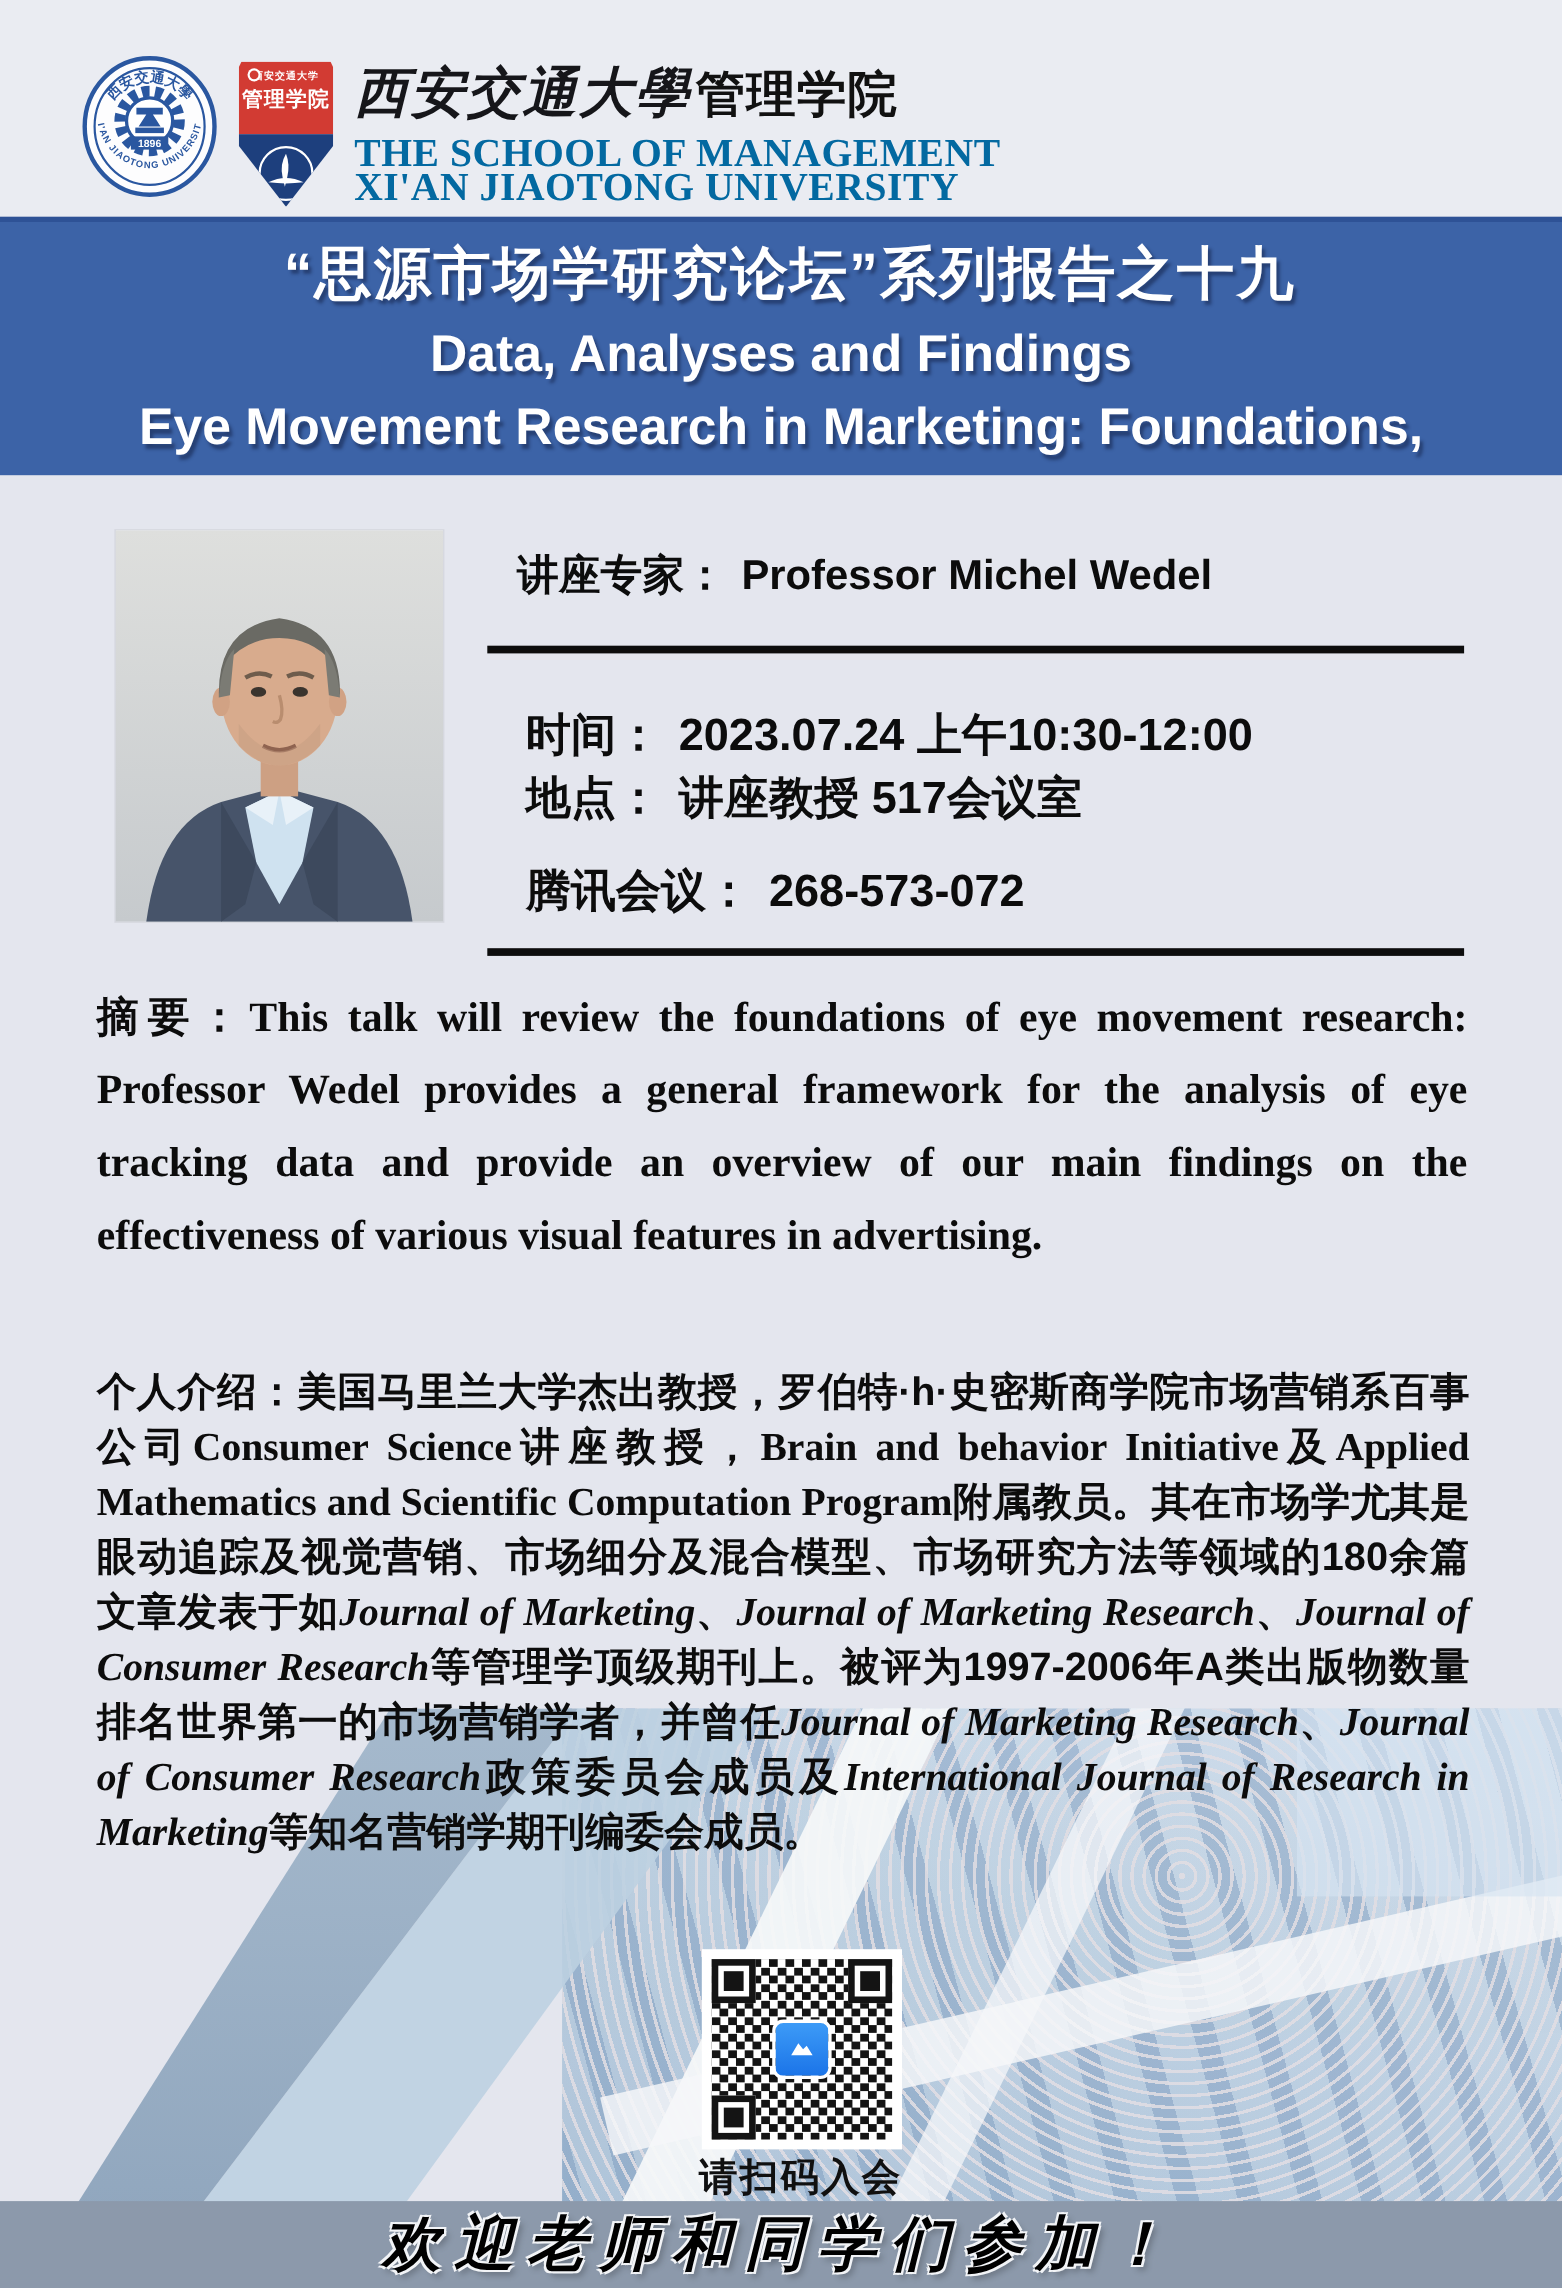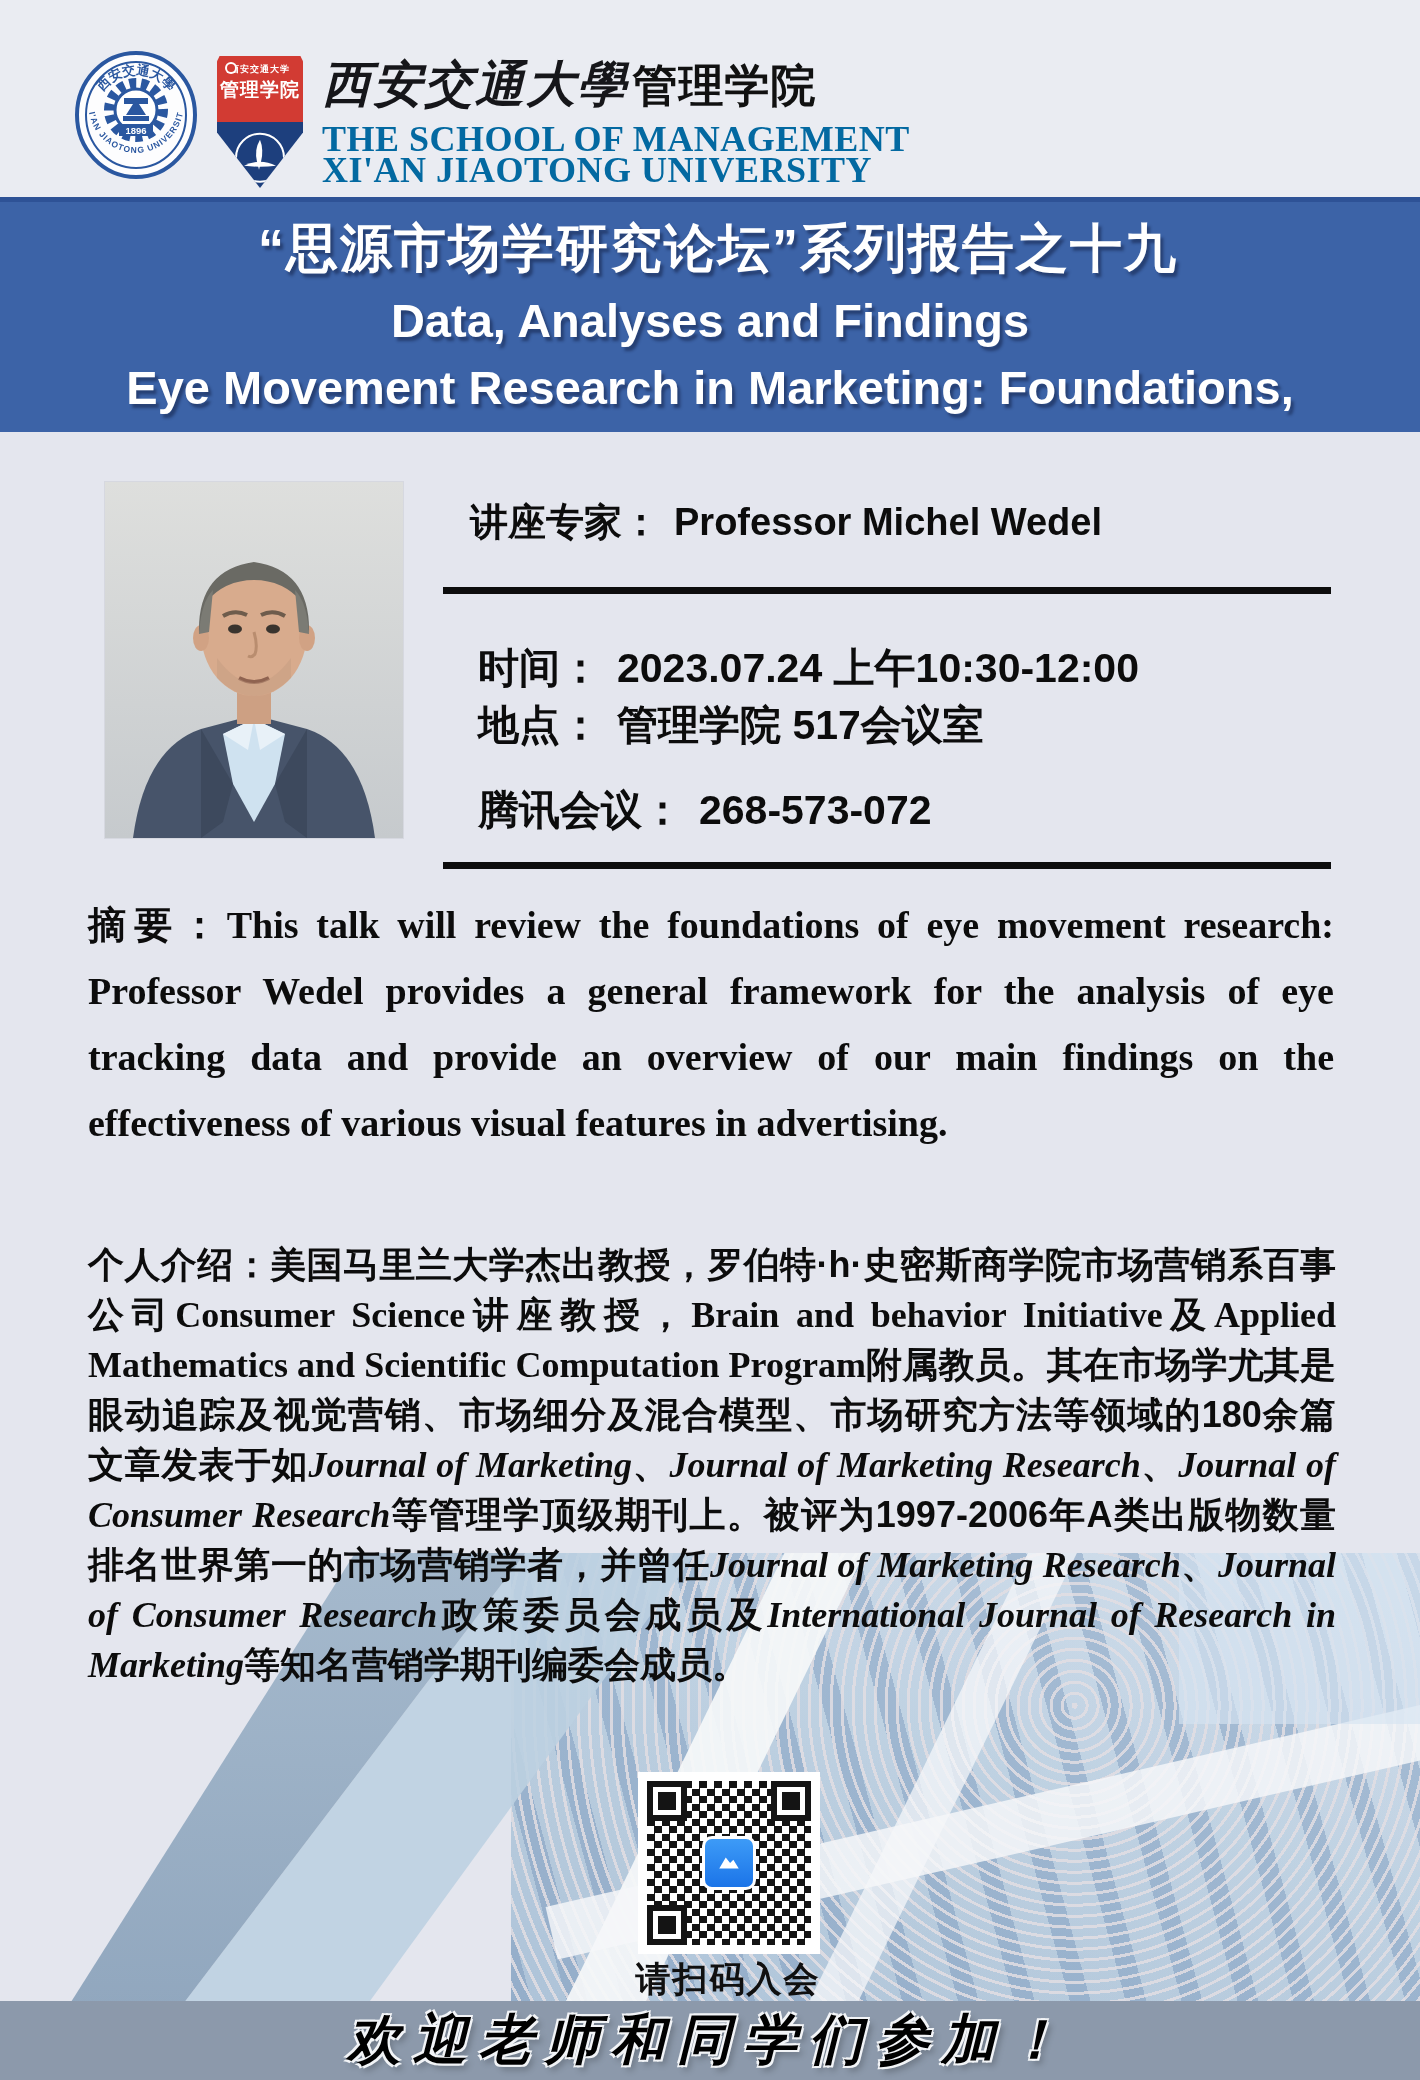--- a/index.html
+++ b/index.html
@@ -180,21 +180,21 @@
   </svg>
 
   <div class="name-line">
     <span class="lbl">讲座专家：</span><span class="val">Professor Michel Wedel</span>
   </div>
   <div class="rule r1"></div>
   <div class="info-row row-time">
     <span class="lbl">时间：</span><span class="val">2023.07.24  上午10:30-12:00</span>
   </div>
   <div class="info-row row-venue">
-    <span class="lbl">地点：</span><span class="val">管理学院  517会议室</span>
+    <span class="lbl">地点：</span><span class="val">讲座教授  517会议室</span>
   </div>
   <div class="info-row row-meeting">
     <span class="lbl">腾讯会议：</span><span class="val">268-573-072</span>
   </div>
   <div class="rule r2"></div>
 
   <p class="abstract"><span class="lbl">摘要：</span><span>This talk will review the foundations of eye movement research: Professor Wedel provides a general framework for the analysis of eye tracking data and provide an overview of our main findings on the effectiveness of various visual features in advertising.</span></p>
 
   <p class="bio"><span class="lbl">个人介绍：</span><span class="cn">美国马里兰大学杰出教授，罗伯特·h·史密斯商学院市场营销系百事公司</span><span class="en">Consumer Science</span><span class="cn">讲座教授，</span><span class="en">Brain and behavior Initiative</span><span class="cn">及</span><span class="en">Applied Mathematics and Scientific Computation Program</span><span class="cn">附属教员。其在市场学尤其是眼动追踪及视觉营销、市场细分及混合模型、市场研究方法等领域的180余篇文章发表于如</span><span class="it">Journal of Marketing</span><span class="cn">、</span><span class="it">Journal of Marketing Research</span><span class="cn">、</span><span class="it">Journal of Consumer Research</span><span class="cn">等管理学顶级期刊上。被评为1997-2006年A类出版物数量排名世界第一的市场营销学者，并曾任</span><span class="it">Journal of Marketing Research</span><span class="cn">、</span><span class="it">Journal of Consumer Research</span><span class="cn">政策委员会成员及</span><span class="it">International Journal of Research in Marketing</span><span class="cn">等知名营销学期刊编委会成员。</span></p>
 

